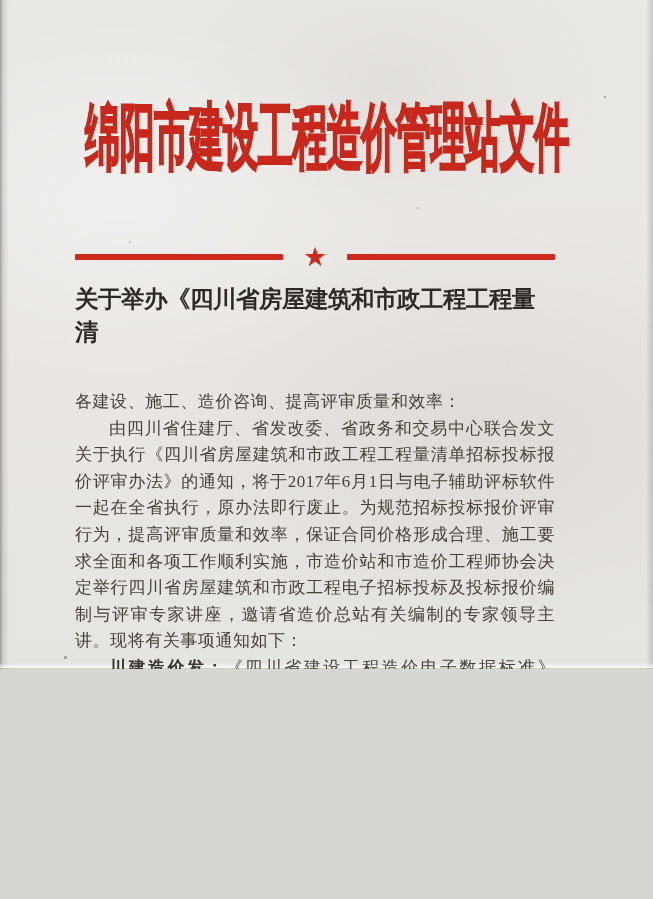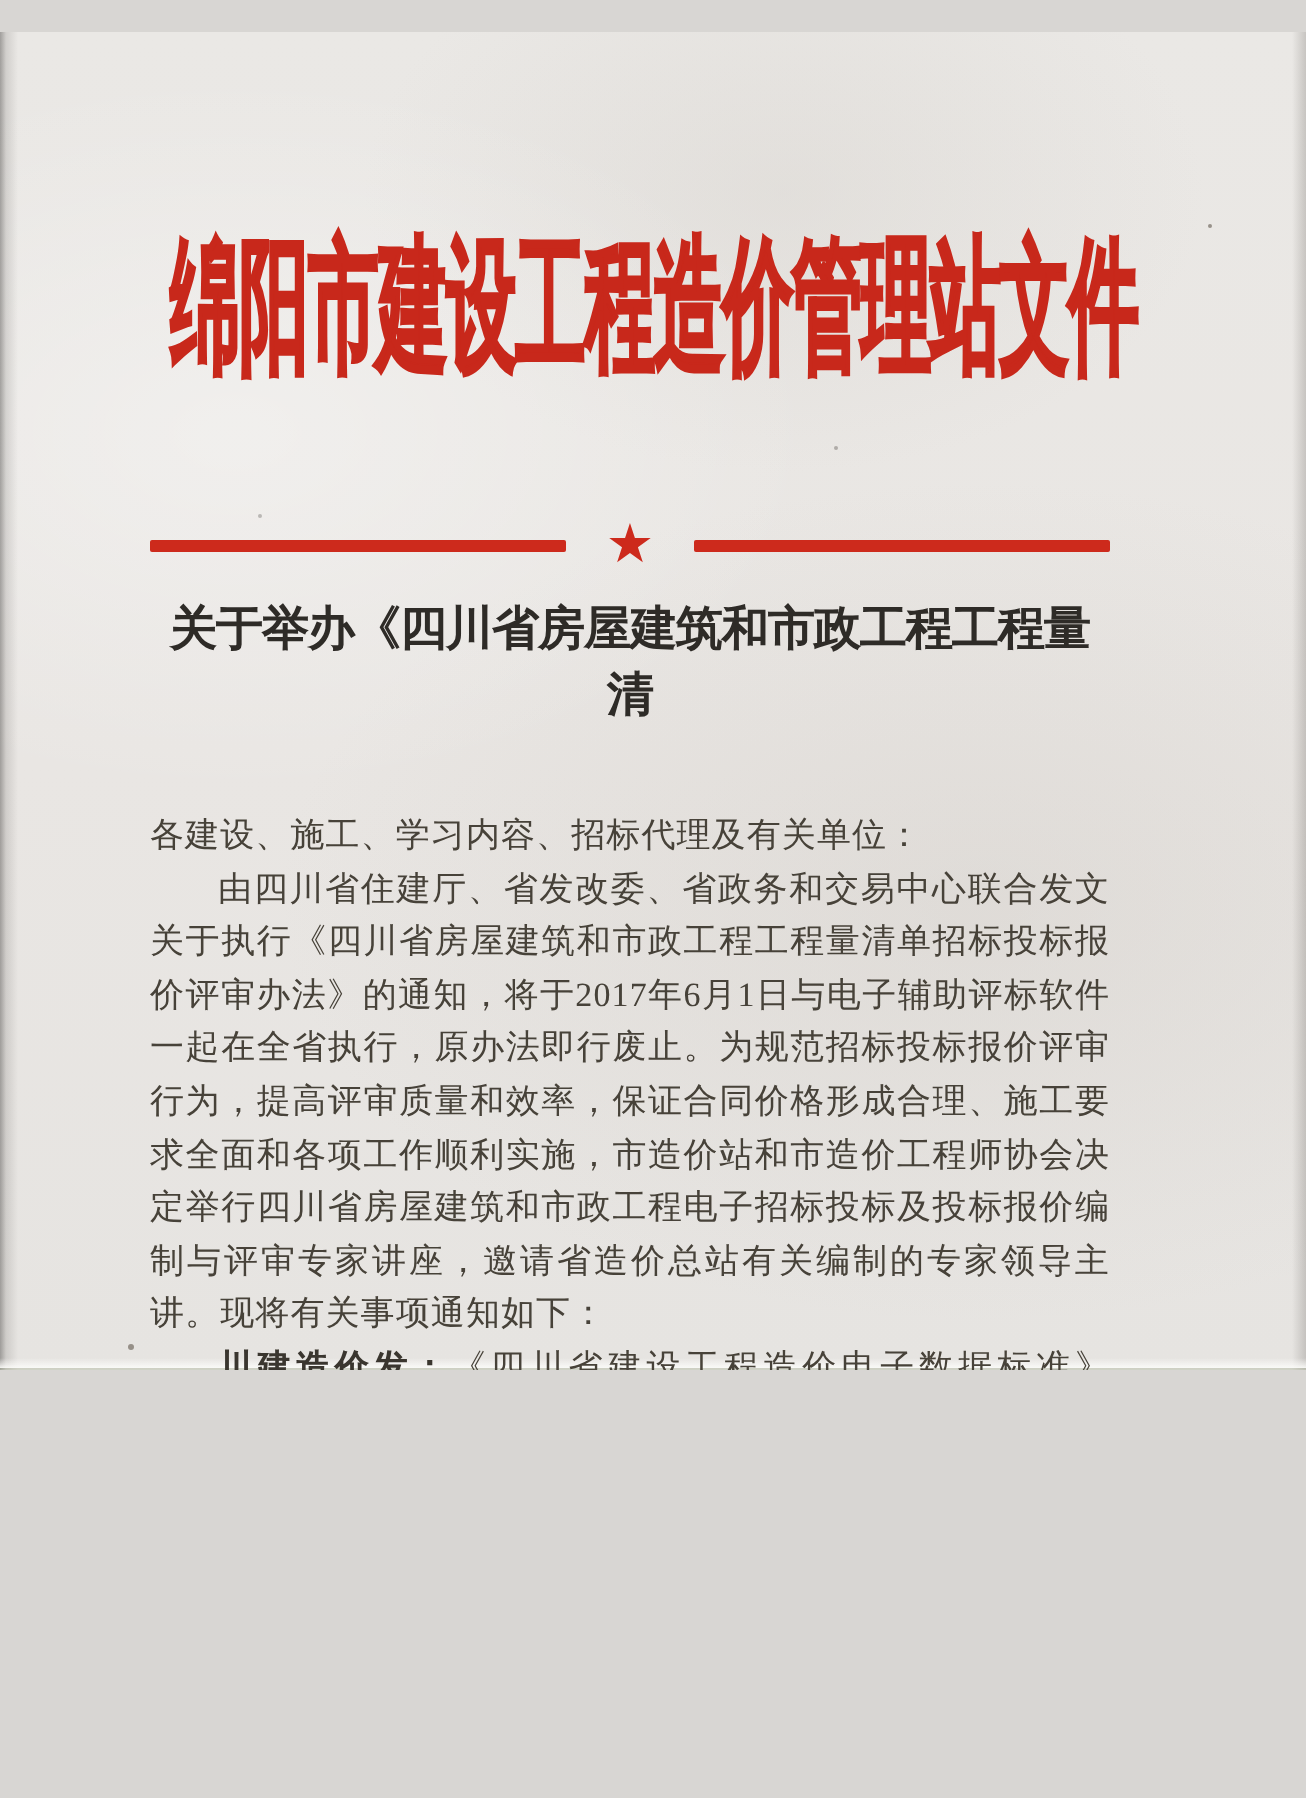--- a/index.html
+++ b/index.html
@@ -5,21 +5,21 @@
   html, body {
     margin: 0;
     padding: 0;
     background: #d8d6d3;
     font-family: "Liberation Serif", "DejaVu Serif", serif;
   }
   .page {
     position: relative;
     width: 653px;
     height: 669px;
-    margin: 16px auto;
+    margin: 0 auto;
     background:
       radial-gradient(ellipse 420px 260px at 18% 30%, rgba(255,255,255,0.35), rgba(255,255,255,0) 70%),
       radial-gradient(ellipse 500px 300px at 75% 65%, rgba(205,200,194,0.35), rgba(205,200,194,0) 70%),
       radial-gradient(ellipse 300px 200px at 60% 12%, rgba(214,210,205,0.4), rgba(214,210,205,0) 70%),
       linear-gradient(180deg, #eae8e5 0%, #e9e6e3 55%, #e6e4e1 100%);
     overflow: hidden;
   }
   
   .edge-left {
     position: absolute; left: 0; top: 0; bottom: 0; width: 9px;
@@ -83,21 +83,20 @@
     color: #cd2a1c;
     font-size: 27px;
     line-height: 1;
     margin: 0 20px;
     font-family: "DejaVu Sans", sans-serif;
   }
 
   
   .doc-title {
     margin-top: 13px;
-    text-align: center;
     font-size: 23.5px;
     font-weight: bold;
     line-height: 33px;
     letter-spacing: -0.5px;
     color: #2e2b27;
   }
 
   
   .body-text {
     margin-top: 40px;
@@ -135,21 +134,21 @@
       <span class="star">★</span>
       <span class="seg"></span>
     </div>
 
     <div class="doc-title">
       <div>关于举办《四川省房屋建筑和市政工程工程量清</div>
     </div>
 
     <div class="body-text">
 
-      <p>各建设、施工、学习内容、招标代理及有关单位：</p>
+      <p>各建设、施工、造价咨询、提高评审质量和效率：</p>
 
       <p class="indent">由四川省住建厅、省发改委、省政务和交易中心联合发文关于执行《四川省房屋建筑和市政工程工程量清单招标投标报价评审办法》的通知，将于2017年6月1日与电子辅助评标软件一起在全省执行，原办法即行废止。为规范招标投标报价评审行为，提高评审质量和效率，保证合同价格形成合理、施工要求全面和各项工作顺利实施，市造价站和市造价工程师协会决定举行四川省房屋建筑和市政工程电子招标投标及投标报价编制与评审专家讲座，邀请省造价总站有关编制的专家领导主讲。现将有关事项通知如下：</p>
 
 
 
 
       <p class="indent"><span class="lead-bold">川建造价发：</span><span>《四川省建设工程造价电子数据标准》（DBJ51/048-2015）以及配套“四川省建设工程造价电子数据标准检查工具”（以下简称“数据检查工具”）的应用解读。</span></p>
 
     </div>
   </div>

